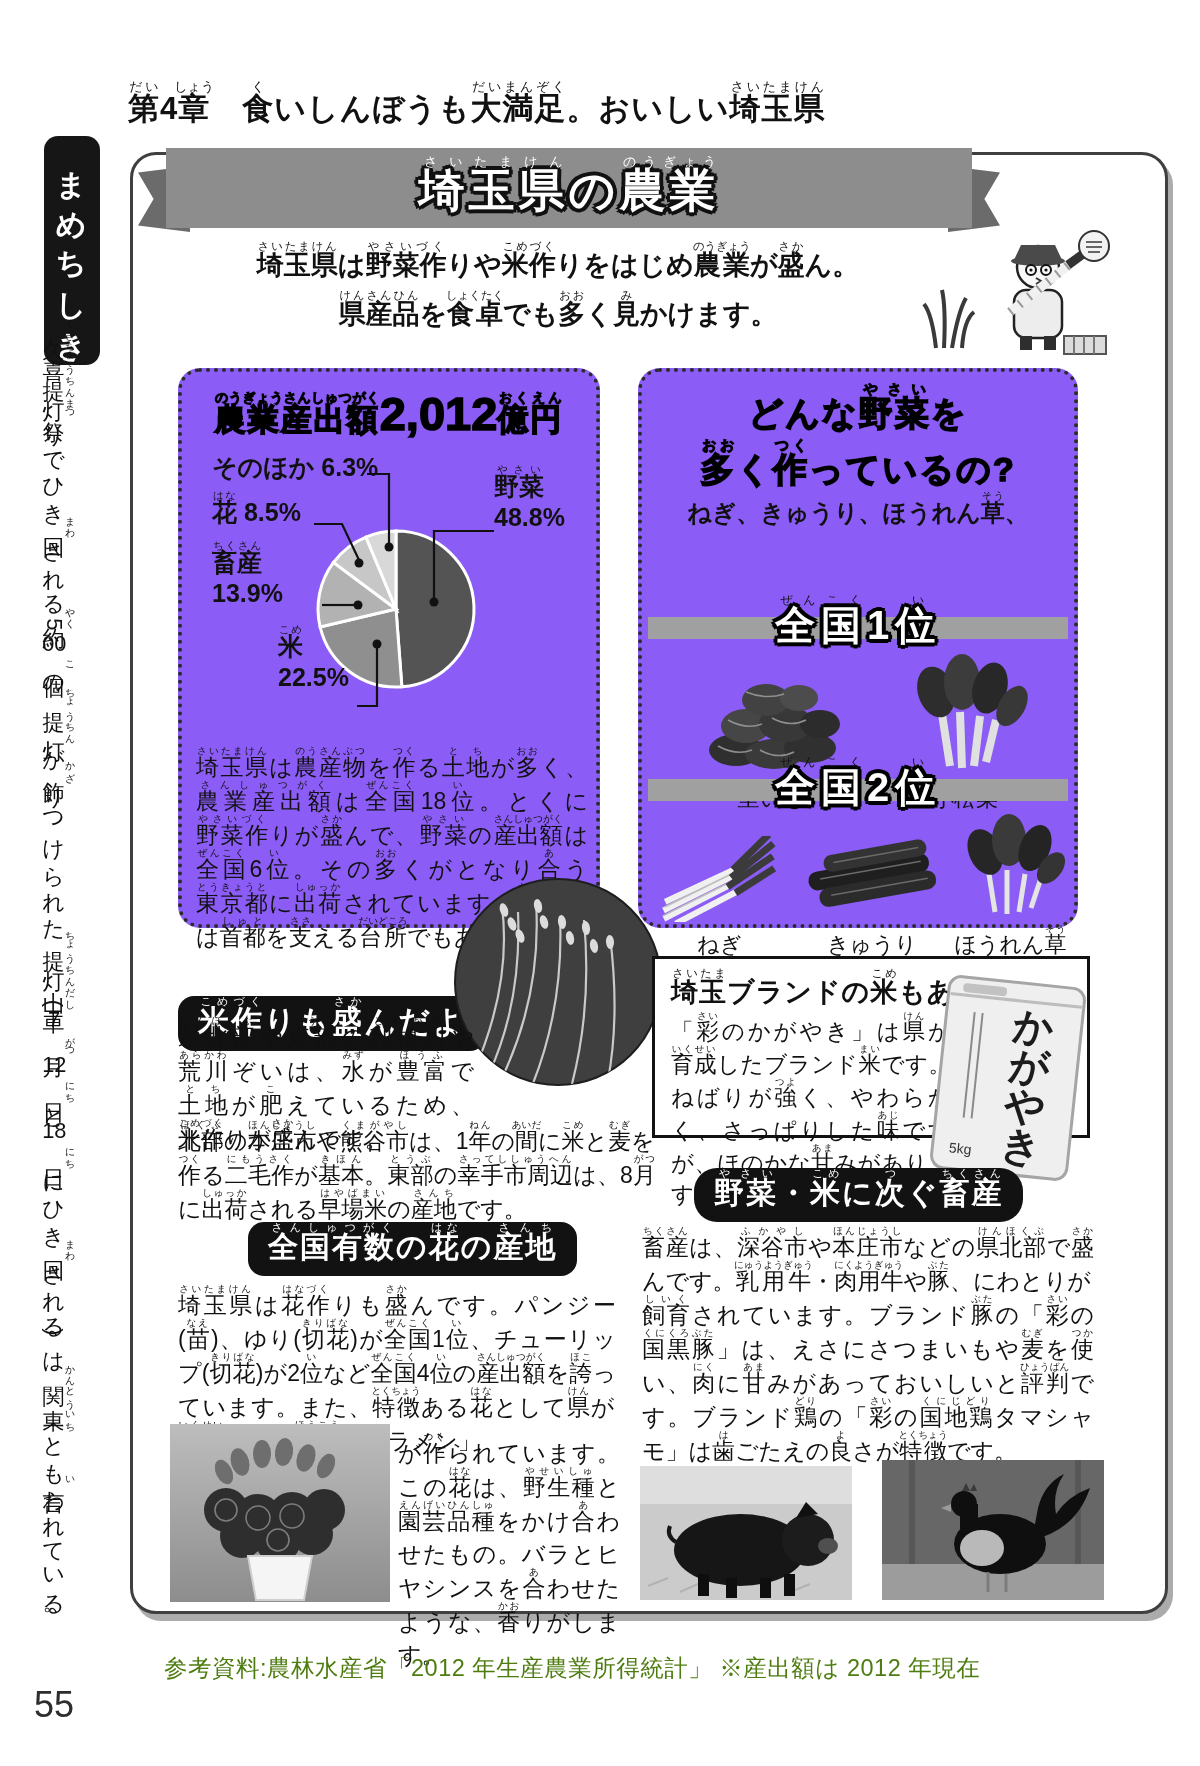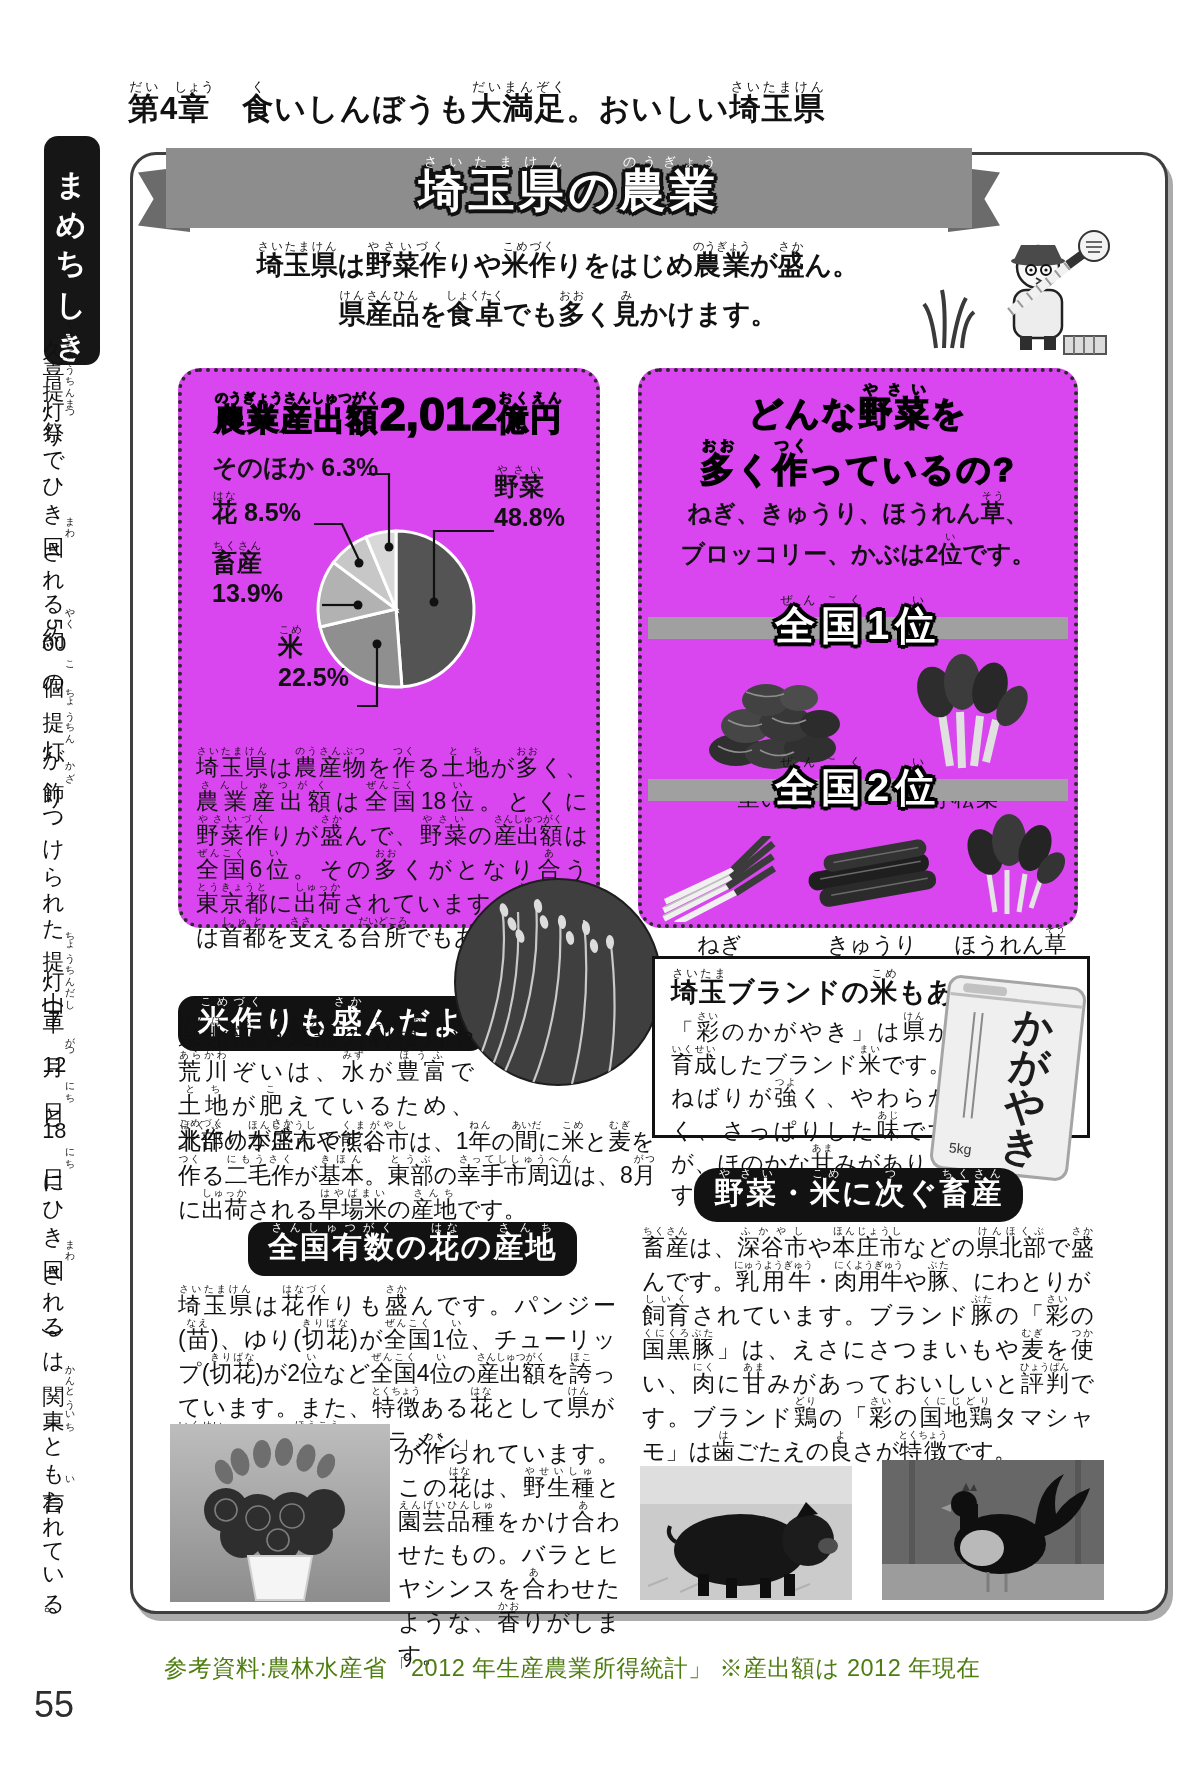--- a/index.html
+++ b/index.html
@@ -33,21 +33,21 @@
   #ribbon { left:166px; top:148px; width:806px; height:80px; background:#8d8d8d;
     display:flex; align-items:center; justify-content:center; }
   #ribbon .t { font-size:46px; font-weight:bold; color:#fff; letter-spacing:4px;
     text-shadow:-3px -3px 0 #111,3px -3px 0 #111,-3px 3px 0 #111,3px 3px 0 #111,0 -4px 0 #111,0 4px 0 #111,-4px 0 0 #111,4px 0 0 #111; }
   #ribbon .t rt { color:#fff; text-shadow:none; font-size:13px; }
 
   
   #intro { left:238px; top:240px; width:640px; text-align:center; font-size:27px; font-weight:bold; line-height:1.75; }
 
   
-  .dotbox { border:4px dotted #2b2b2b; border-radius:22px; background:#d946ef; }
+  .dotbox { border:4px dotted #2b2b2b; border-radius:22px; background:#8b5cf6; }
   #pie-box { left:178px; top:368px; width:422px; height:560px; }
   #veg-box { left:638px; top:368px; width:440px; height:560px; }
 
   .halo-dark { color:#000; -webkit-text-stroke:1.6px #000; letter-spacing:2px; }
 
   #pie-title { position:absolute; left:0; top:14px; width:100%; text-align:center; font-weight:bold; }
   #pie-title .m { font-size:31px; }
   #pie-title .n { font-size:47px; letter-spacing:0; }
   #pie-title .u { font-size:31px; }
 
@@ -195,21 +195,20 @@
   <div id="pie-body"><ruby>埼玉県<rt>さいたまけん</rt></ruby>は<ruby>農産物<rt>のうさんぶつ</rt></ruby>を<ruby>作<rt>つく</rt></ruby>る<ruby>土地<rt>とち</rt></ruby>が<ruby>多<rt>おお</rt></ruby>く、<ruby>農業産出額<rt>さんしゅつがく</rt></ruby>は<ruby>全国<rt>ぜんこく</rt></ruby><span class="tcy">18</span><ruby>位<rt>い</rt></ruby>。とくに<ruby>野菜作<rt>やさいづく</rt></ruby>りが<ruby>盛<rt>さか</rt></ruby>んで、<ruby>野菜<rt>やさい</rt></ruby>の<ruby>産出額<rt>さんしゅつがく</rt></ruby>は<ruby>全国<rt>ぜんこく</rt></ruby><span class="tcy">6</span><ruby>位<rt>い</rt></ruby>。その<ruby>多<rt>おお</rt></ruby>くがとなり<ruby>合<rt>あ</rt></ruby>う<ruby>東京都<rt>とうきょうと</rt></ruby>に<ruby>出荷<rt>しゅっか</rt></ruby>されています。<ruby>埼玉県<rt>さいたまけん</rt></ruby>は<ruby>首都<rt>しゅと</rt></ruby>を<ruby>支<rt>ささ</rt></ruby>える<ruby>台所<rt>だいどころ</rt></ruby>でもあります。</div>
 </div>
 
 <div class="abs dotbox" id="veg-box">
   <div id="veg-title">
     <div class="halo-dark">どんな<ruby>野菜<rt>やさい</rt></ruby>を</div>
     <div class="halo-dark"><ruby>多<rt>おお</rt></ruby>く<ruby>作<rt>つく</rt></ruby>っているの?</div>
   </div>
   <div id="veg-sub">
     <div>ねぎ、きゅうり、ほうれん<ruby>草<rt>そう</rt></ruby>、</div>
-    <div>ブロッコリー、かぶは<span class="tcy">2</span><ruby>位<rt>い</rt></ruby>です。</div>
   </div>
 
   <div class="rank-banner" style="top:236px;">
     <div class="bar"></div>
     <div class="txt"><ruby>全国<rt>ぜんこく</rt></ruby><span class="tcy">1</span><ruby>位<rt>い</rt></ruby></div>
   </div>
 
   <div class="veg-row" style="top:282px;">
     <div class="veg-item">
       <svg width="170" height="108" viewBox="0 0 170 108">

